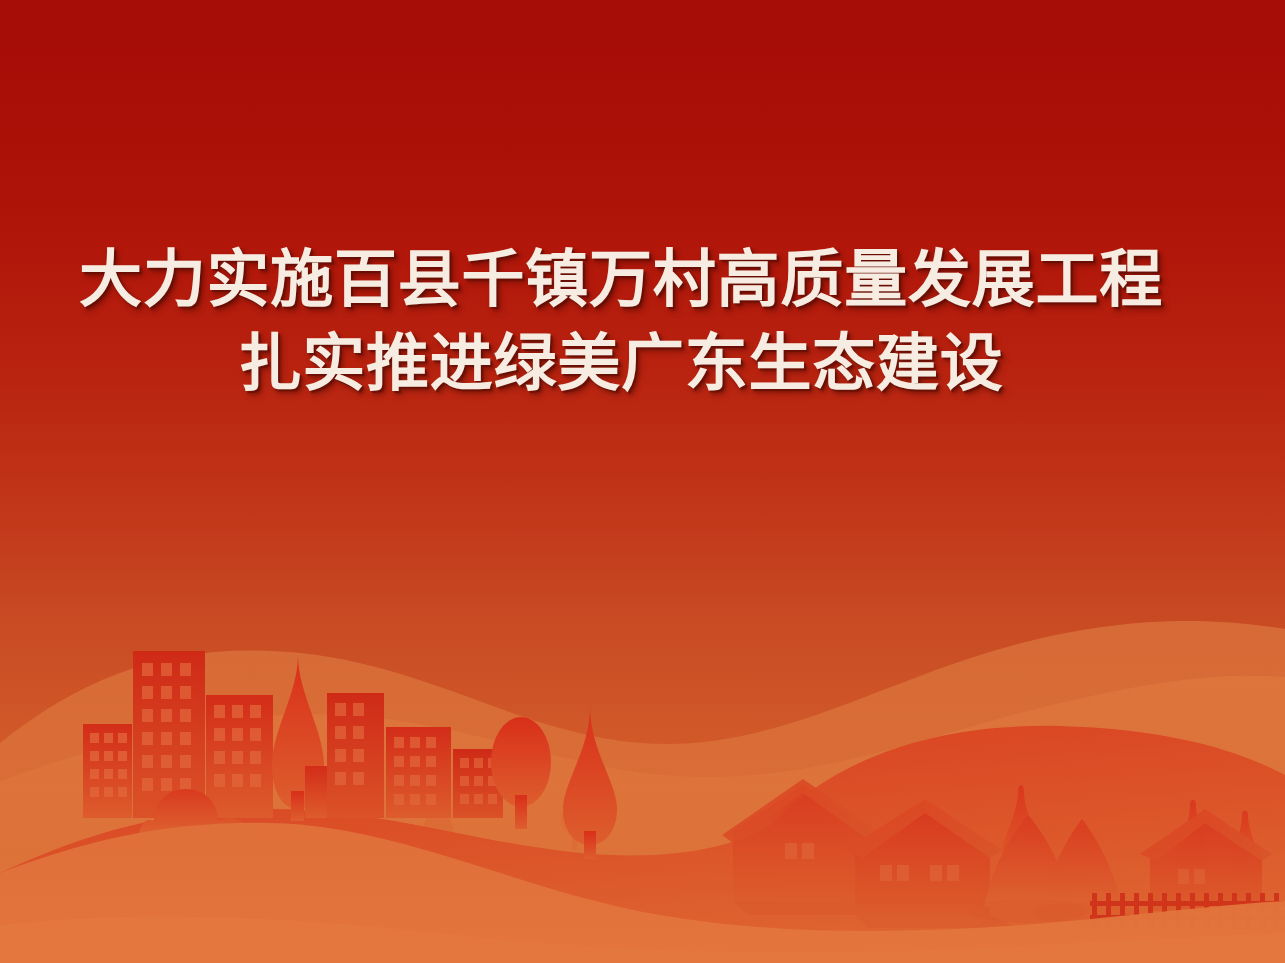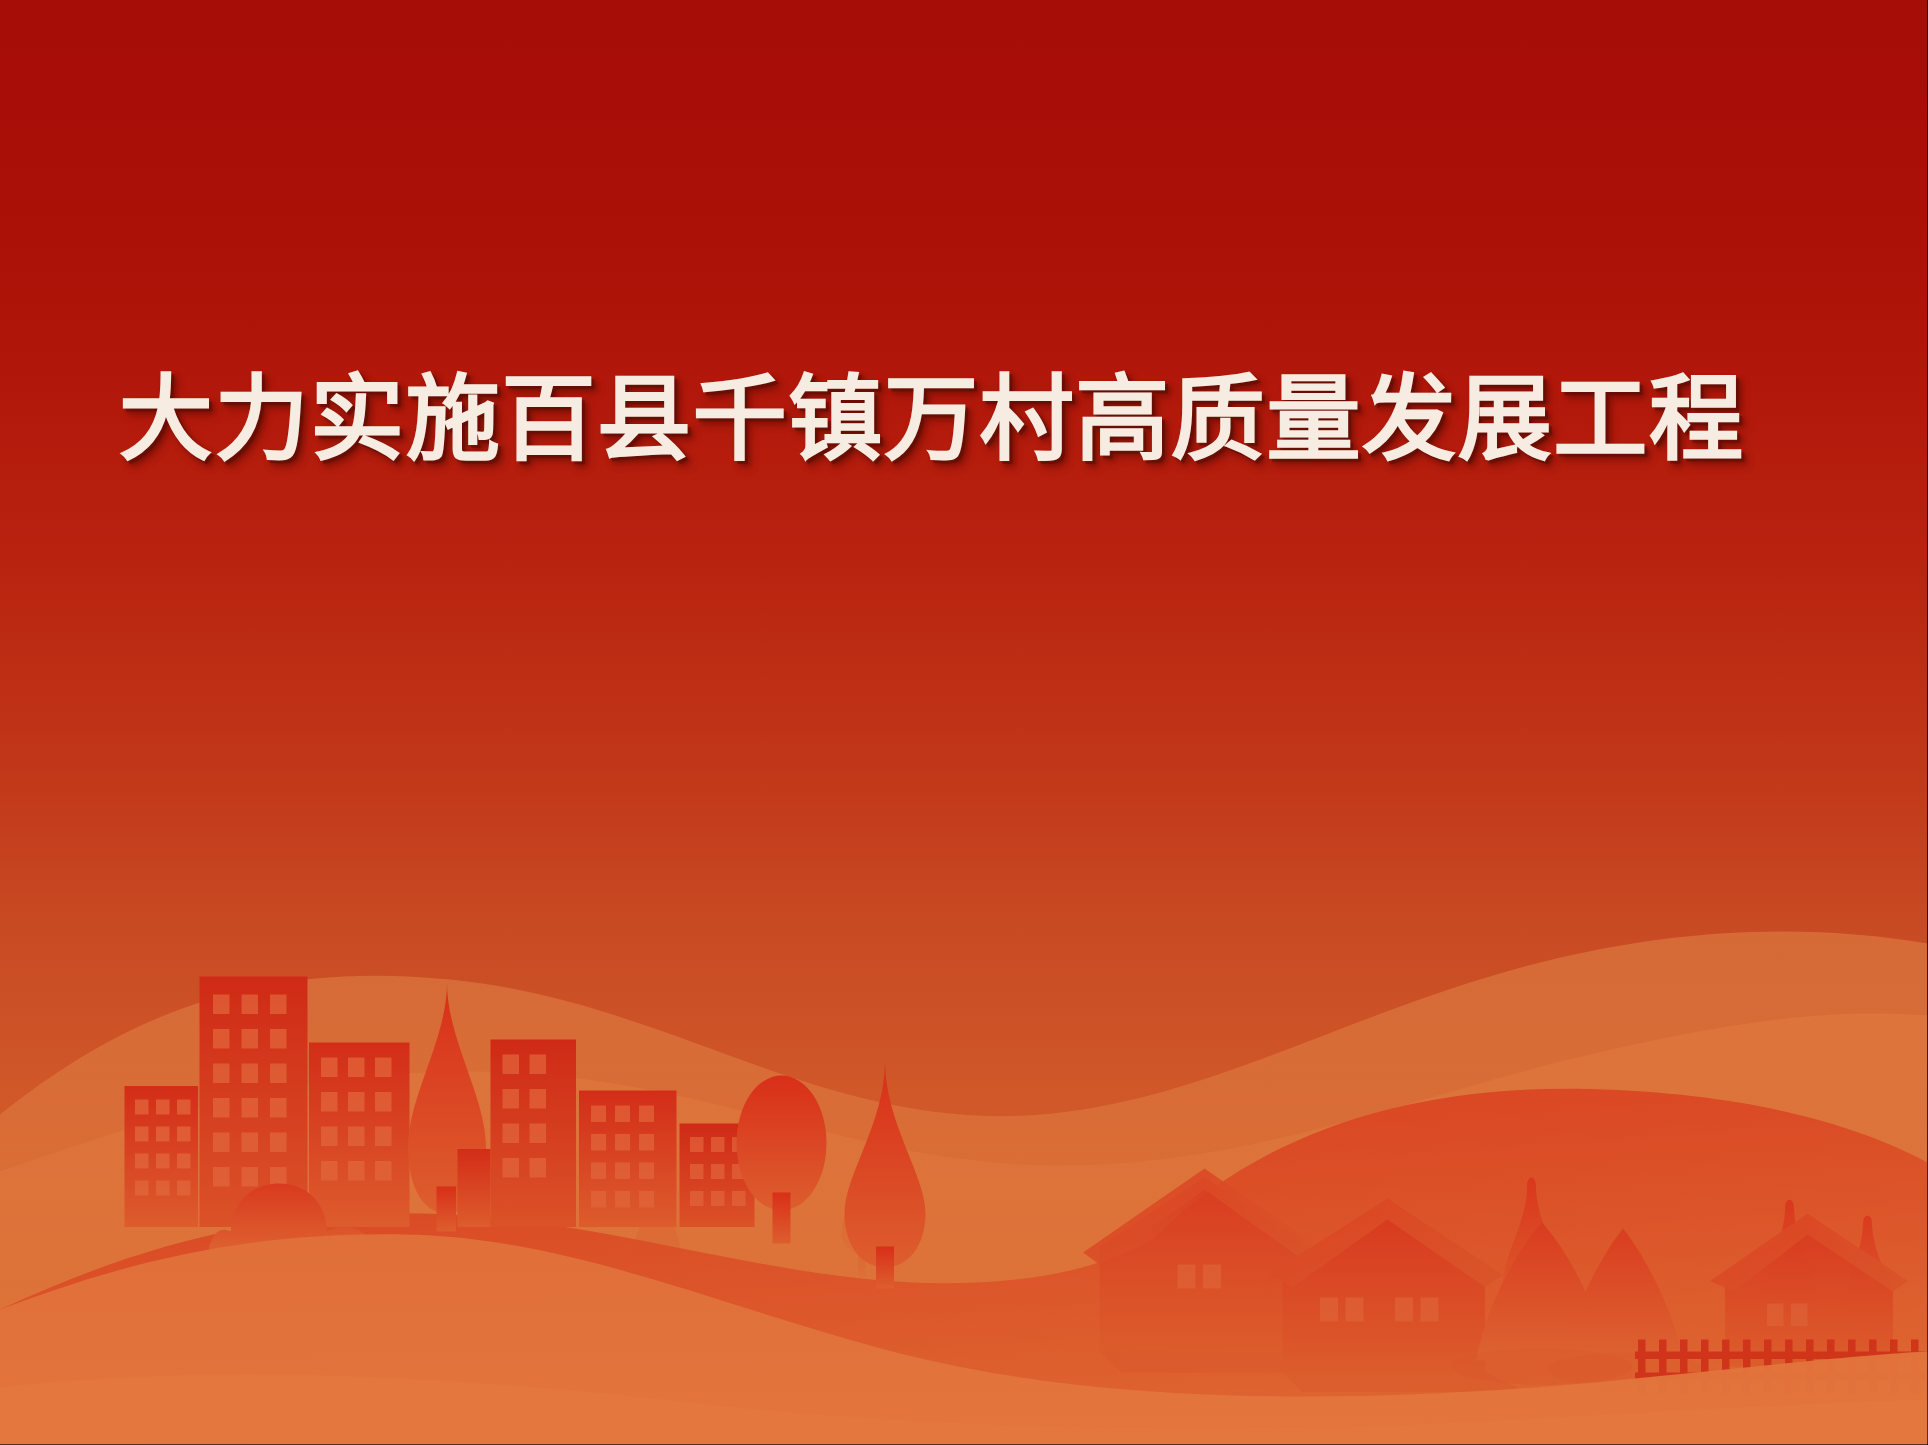--- a/index.html
+++ b/index.html
@@ -362,15 +362,16 @@
       <path d="M0,330 C80,300 160,278 270,280 C400,282 520,348 660,372
                C800,396 960,390 1110,374 C1190,366 1245,360 1285,358
                L1285,420 L0,420 Z" fill="url(#gHillFront)" opacity="0.96"></path>
       <path d="M0,382 C140,366 300,374 460,392 C620,410 820,414 1000,404
                C1120,397 1220,392 1285,390 L1285,420 L0,420 Z" fill="#e4783f" opacity="0.8"></path>
     </g>
   </svg>
 
   <div id="title-block">
     <span class="title-line line-1">大力实施百县千镇万村高质量发展工程</span>
+    <span class="title-line line-2">扎实推进绿美广东生态建设</span>
   </div>
 
 </div>
 
 </body></html>

